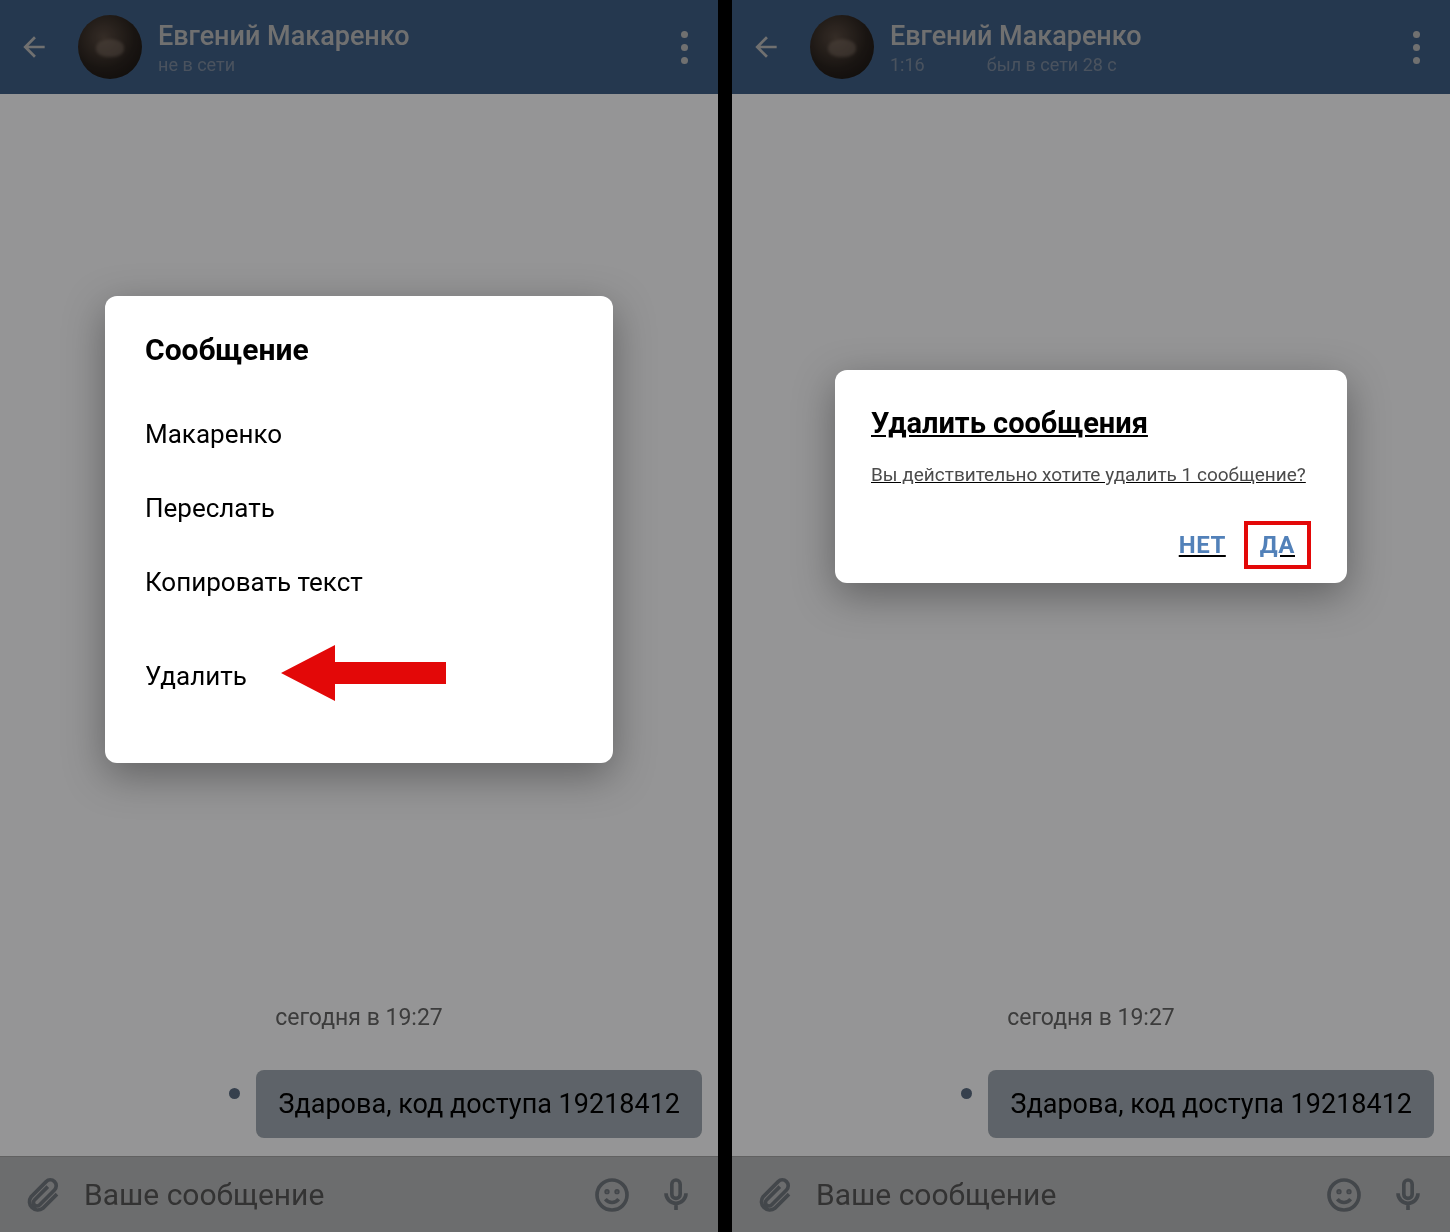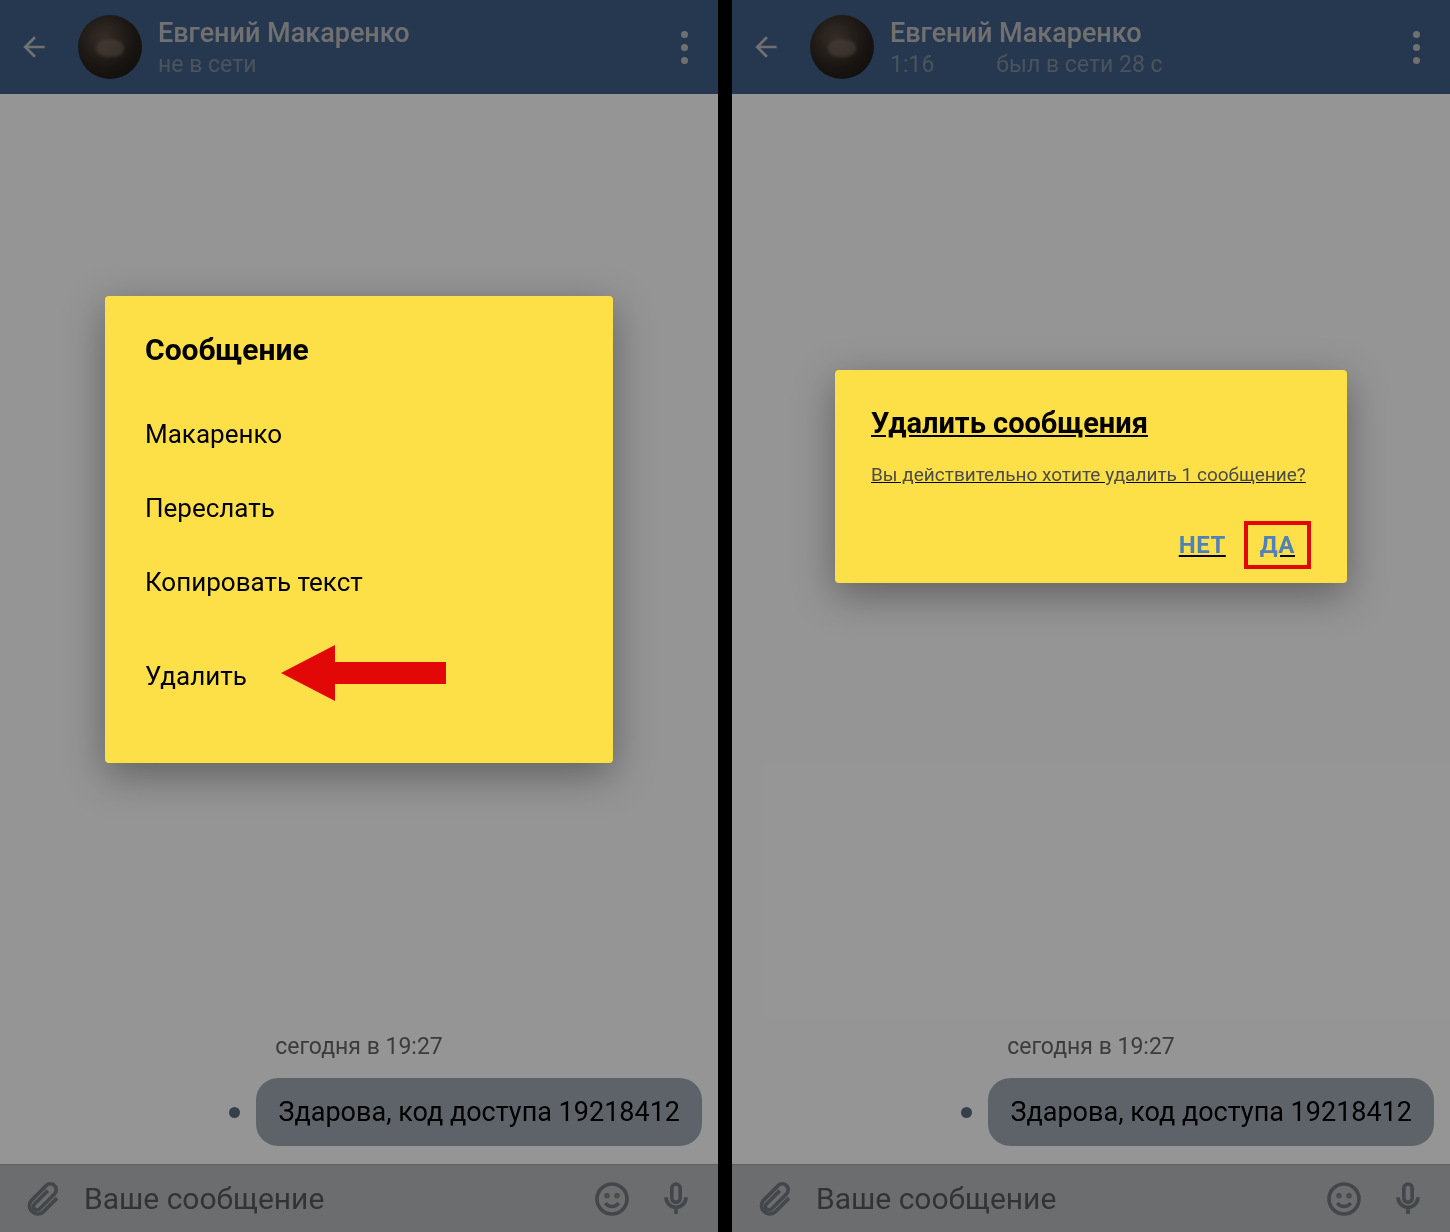--- a/index.html
+++ b/index.html
@@ -78,21 +78,21 @@
       overflow: hidden;
     }
     .contact-name {
       color: #fff;
       font-size: 27px;
       font-weight: 500;
       white-space: nowrap;
     }
     .contact-status {
       color: #a6bcd9;
-      font-size: 23px;
+      font-size: 18px;
       white-space: nowrap;
       margin-top: 2px;
     }
     .more-dots {
       width: 40px;
       height: 50px;
       display: flex;
       flex-direction: column;
       align-items: center;
       justify-content: center;
@@ -134,27 +134,28 @@
       gap:16px;
     }
     .unread-dot {
       width: 11px;
       height: 11px;
       background: #7892b3;
       border-radius: 50%;
     }
     .message-bubble {
       background: #d5e2ee;
-      border-radius: 22px;
+      border-radius: 8px;
       padding: 18px 22px;
       font-size: 27px;
       color: #000;
+      margin-top: 21px;
     }
     .input-bar {
-      height: 68px;
+      height: 76px;
       background: #f6f7f9;
       border-top: 1px solid #dcdcdc;
       display: flex;
       align-items: center;
       padding: 0 20px;
       gap: 20px;
       flex-shrink: 0;
     }
     .input-icon {
       width: 44px;
@@ -182,22 +183,22 @@
     .overlay {
       position: absolute;
       inset: 0;
       background: rgba(0, 0, 0, 0.37);
       display: flex;
       align-items: flex-start;
       justify-content: center;
       z-index: 100;
     }
     .dialog {
-      background: #fde047;
-      border-radius: 4px;
+      background: #ffffff;
+      border-radius: 12px;
       box-shadow: 0 12px 40px rgba(0, 0, 0, 0.35);
       padding: 36px 40px 30px 40px;
     }
     .dialog.menu {
       margin-top: 296px;
       width: 508px;
     }
     .dialog-title {
       font-size: 30px;
       font-weight: 700;

